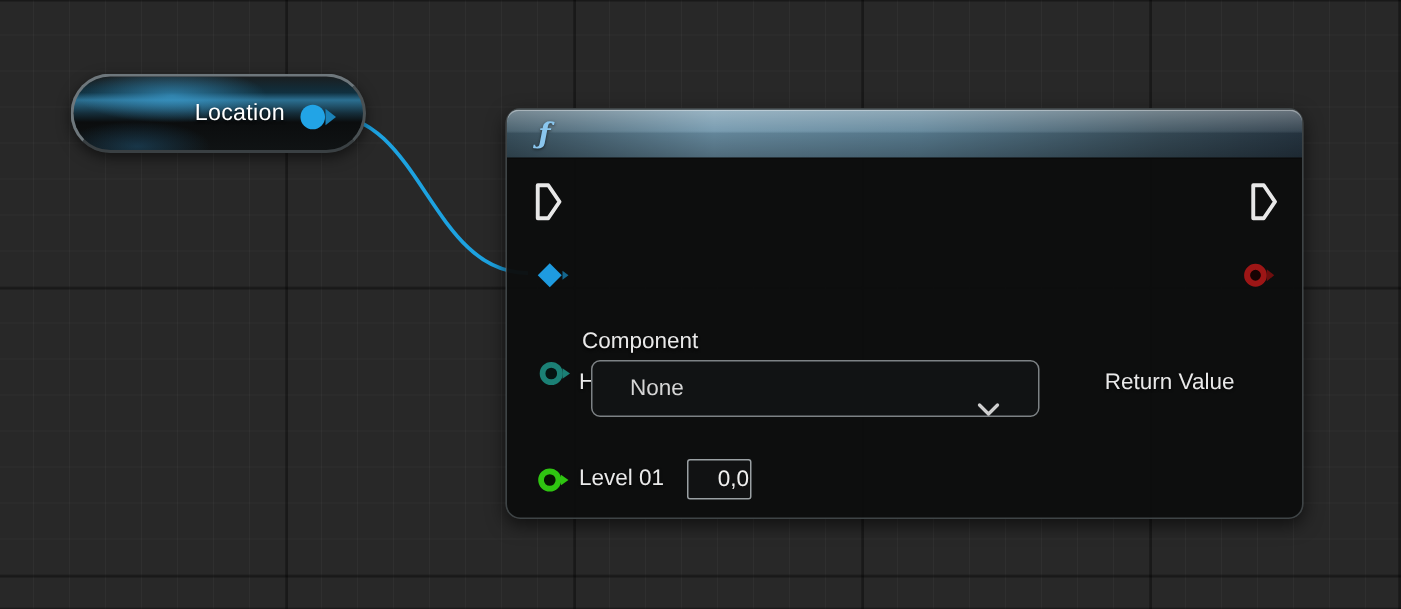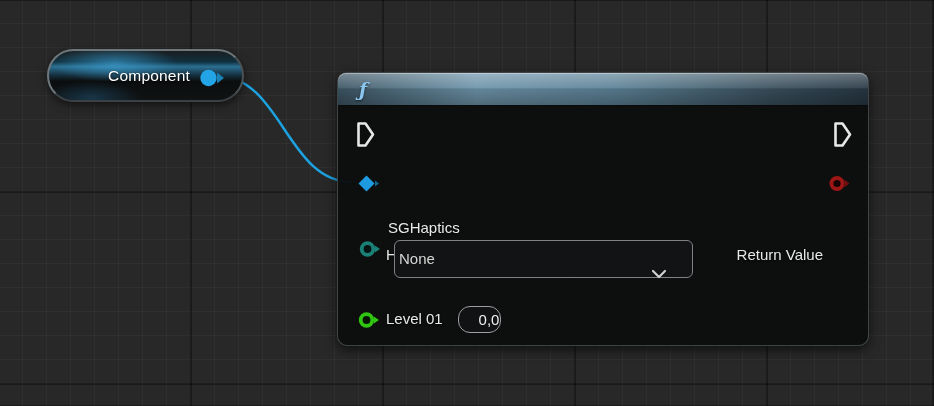--- a/index.html
+++ b/index.html
@@ -68,44 +68,44 @@
 
   .pin{position:absolute;cursor:crosshair;}
   .pin-label{
     position:absolute;color:#e9e9e9;font-size:15px;line-height:18px;
     text-shadow:0 1px 2px rgba(0,0,0,0.7);white-space:nowrap;
   }
 
   .dropdown{
     position:absolute;left:56px;top:167px;width:299px;height:38px;
     background:#111314;border:1px solid #7d8285;border-radius:6px;
-    color:#d6d6d6;font-size:15px;line-height:36px;padding-left:4px;
+    color:#d6d6d6;font-size:15px;line-height:36px;padding-left:25px;
     cursor:pointer;
   }
   .dropdown .chev{position:absolute;right:25px;top:15px;}
 
   .value-box{
     position:absolute;left:120px;top:233px;width:43px;height:27px;
-    background:rgba(20,22,23,0.6);border:1px solid #9aa0a3;border-radius:12px;
+    background:rgba(20,22,23,0.6);border:1px solid #9aa0a3;border-radius:2px;
     color:#f0f0f0;font-size:15px;line-height:25px;text-align:center;
     cursor:text;
     padding-left:19px;
   }
 </style>
 </head>
 <body>
 
 <div class="canvas">
 
   <svg class="wire-layer" width="934" height="406">
     <path d="M217,76 C281,76 287,182 352,182" stroke="#1da2e0" stroke-width="2.5" fill="none"></path>
   </svg>
 
   <div class="var-node">
-    <span class="var-title">Component</span>
+    <span class="var-title">Location</span>
     <span class="pin var-pin">
       <svg width="26" height="20" viewBox="0 0 26 20">
         <circle cx="9.5" cy="10" r="8.2" fill="#22a4e6"></circle>
         <path d="M18,4.5 L25,10 L18,15.5 Z" fill="#1b82b8"></path>
       </svg>
     </span>
   </div>
 
   <div class="func-node">
 
@@ -134,21 +134,21 @@
     <span class="pin-label" style="left:48px;top:173px;">Haptics Component</span>
 
     <span class="pin-label" style="right:45px;top:173px;margin-left:42px;">Return Value</span>
     <span class="pin" style="right:16px;top:102px;">
       <svg width="23" height="17" viewBox="0 0 23 17">
         <circle cx="8" cy="8.5" r="5.6" fill="#170303" stroke="#9d1616" stroke-width="4"></circle>
         <path d="M15.5,4.5 L20.5,8.5 L15.5,12.5 Z" fill="#6e0e0e"></path>
       </svg>
     </span>
 
-    <span class="pin-label" style="left:50px;top:146px;">SGHaptics</span>
+    <span class="pin-label" style="left:50px;top:146px;">Component</span>
     <span class="pin" style="left:21px;top:167px;">
       <svg width="23" height="18" viewBox="0 0 23 18">
         <circle cx="8.5" cy="9" r="5.8" fill="#051412" stroke="#1b8075" stroke-width="3.8"></circle>
         <path d="M16,5.5 L21,9 L16,12.5 Z" fill="#1b8075"></path>
       </svg>
     </span>
     <div class="dropdown">
       <span>None</span>
       <span class="chev">
         <svg width="16" height="10" viewBox="0 0 16 10">

